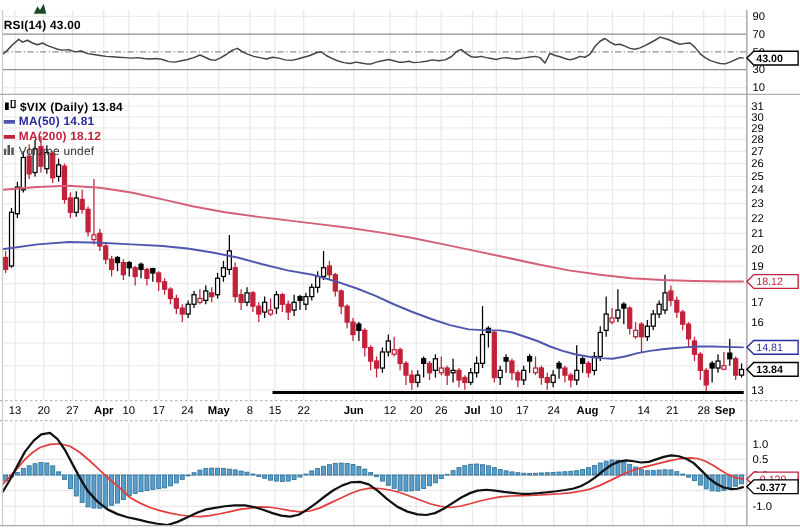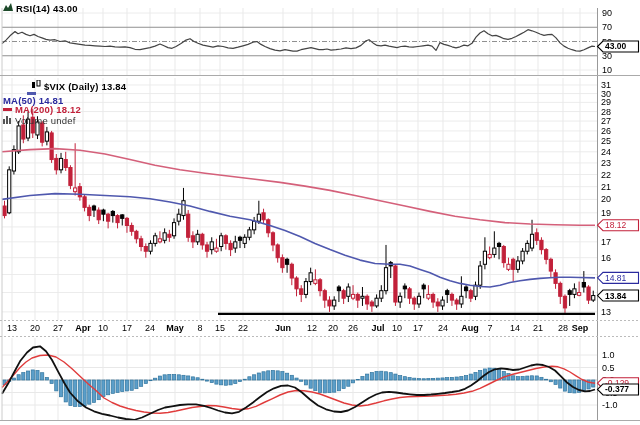--- a/index.html
+++ b/index.html
@@ -3,21 +3,21 @@
 <meta charset="utf-8">
 <style>
   html,body{margin:0;padding:0;background:#fff;}
   #chart-root{position:relative;width:640px;height:425px;background:#ffffff;overflow:hidden;
     font-family:"Liberation Sans", sans-serif;}
   #cv{position:absolute;left:0;top:0;z-index:1;}
   .hdr{position:absolute;z-index:2;font-size:9.5px;font-weight:bold;color:#000;
     white-space:nowrap;display:flex;align-items:center;line-height:11px;letter-spacing:.2px;}
   .hdr .ic{display:inline-block;margin-right:3px;}
   .dash{display:inline-block;width:9px;height:3px;margin-right:3px;}
-  .blue-t{color:#2a2a9e;flex-direction:column;}
+  .blue-t{color:#2a2a9e;}
   .red-t{color:#c2213a;}
   .gray-t{color:#333;}
   .lblue-t{color:#4e9bcd;}
   svg text{font-family:"Liberation Sans", sans-serif;}
 </style>
 </head>
 <body>
 
 <div id="chart-root">
 
@@ -574,30 +574,30 @@
       <path d="M597.5,277.85648375616836 L603,272.35648375616836 H638.5 V283.35648375616836 H603 Z" fill="#ffffff" stroke="#2a2a9e" stroke-width="1.1"></path>
       <text x="605" y="280.85648375616836" font-size="8.5" fill="#2a2a9e">14.81</text>
       <path d="M597.5,295.5433137055153 L603,290.0433137055153 H638.5 V301.0433137055153 H603 Z" fill="#ffffff" stroke="#000000" stroke-width="1.1"></path>
       <text x="605" y="298.5433137055153" font-size="8.5" fill="#000" font-weight="bold">13.84</text>
       <path d="M597.5,383.225 L603,377.725 H638.5 V388.725 H603 Z" fill="#ffffff" stroke="#c2213a" stroke-width="1.1"></path>
       <text x="605" y="386.225" font-size="8.5" fill="#c2213a">-0.129</text>
       <path d="M597.5,389.425 L603,383.925 H638.5 V394.925 H603 Z" fill="#ffffff" stroke="#000000" stroke-width="1.1"></path>
       <text x="605" y="392.425" font-size="8.5" fill="#000" font-weight="bold">-0.377</text>
     </svg>
 
-  <div class="hdr" style="left:3px;top:2px;">
+  <div class="hdr" style="left:3px;top:2px;flex-direction:column;">
     <span class="ic">
       <svg width="10" height="10">
           <polygon points="0,9 3,3 5,6 8,1 10,9" fill="#1d4a2a"></polygon>
         </svg>
     </span>
     <span>RSI(14) 43.00</span>
   </div>
 
-  <div class="hdr" style="left:3px;top:80px;padding-left:28px;">
+  <div class="hdr" style="left:3px;top:80px;">
     <span class="ic">
       <svg width="10" height="10">
           <rect x="1" y="2" width="3" height="6" fill="#000"></rect>
           <rect x="6" y="0" width="3" height="6" fill="#fff" stroke="#000"></rect>
         </svg>
     </span>
     <span>$VIX (Daily) 13.84</span>
   </div>
   <div class="hdr blue-t" style="left:3px;top:92px;">
     <span class="dash" style="background:#4f58ae;"></span>

